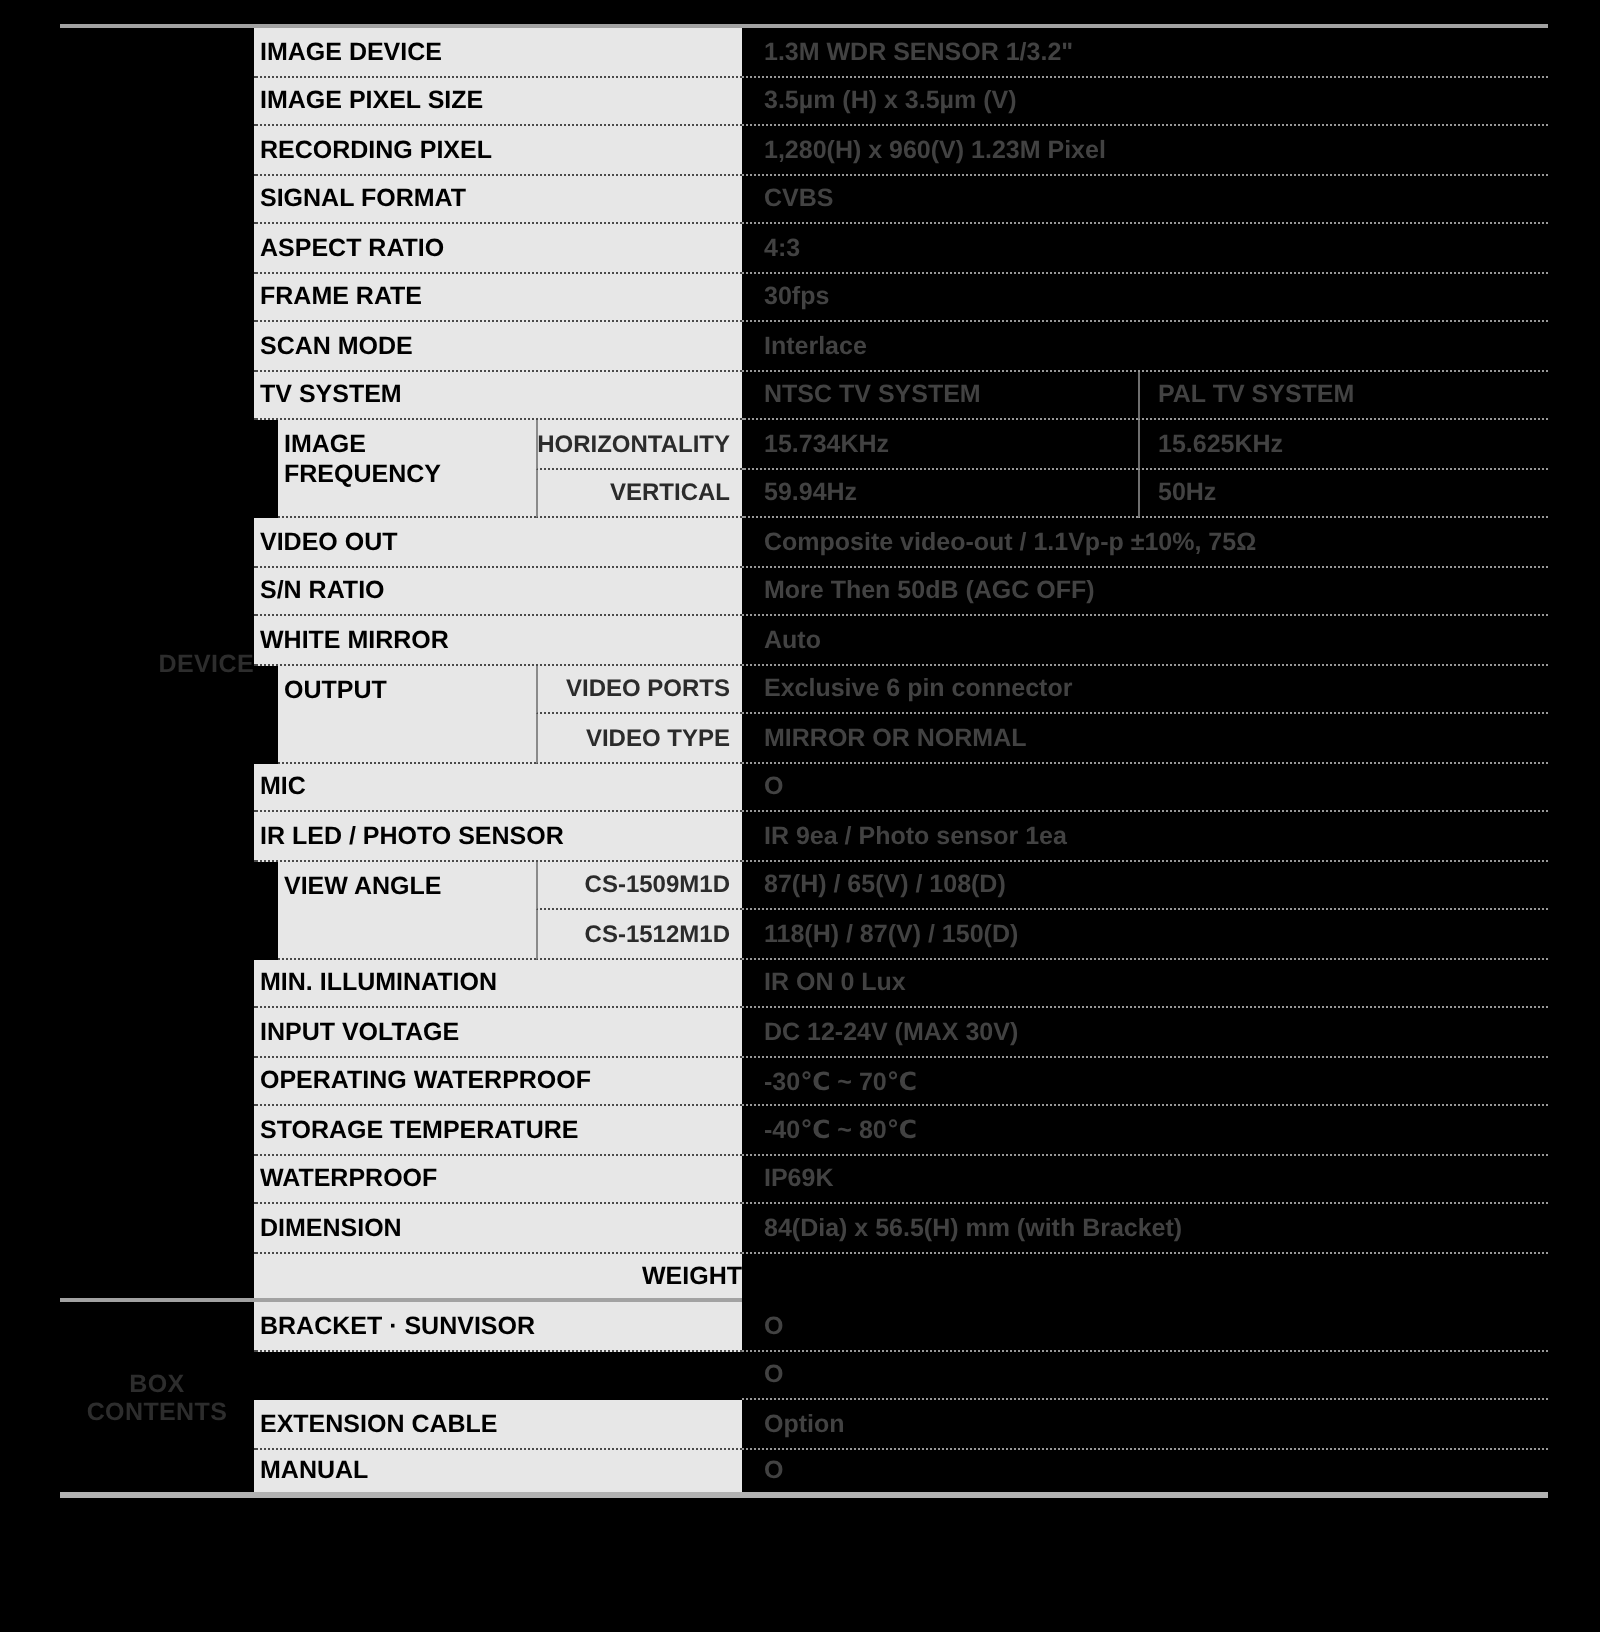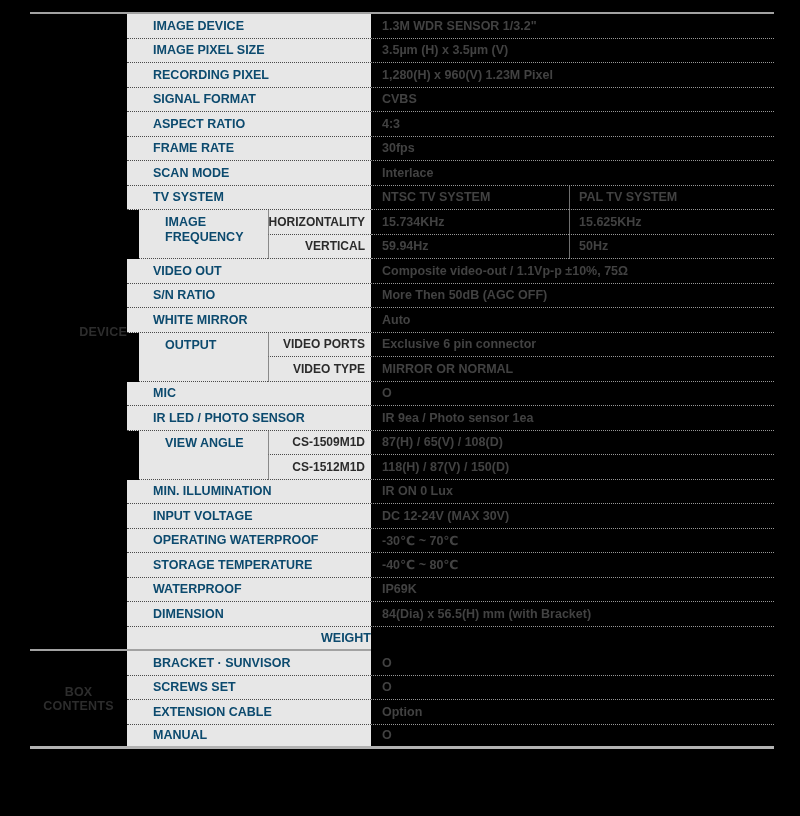--- a/index.html
+++ b/index.html
@@ -29,22 +29,22 @@
   .cV{grid-column:4/6;}
   .cV1{grid-column:4/5;}
   .cV2{grid-column:5/6;}
   
   .cat{
     justify-content:center;text-align:center;
     color:#2d2d2d;line-height:14px;letter-spacing:.2px;
   }
   .cat .wrapbox{max-width:74px;white-space:normal;}
   .lb{
-    background:#e7e7e7;color:#0c4a6e;
-    padding-left:26px;
+    background:#e7e7e7;color:#000000;
+    padding-left:3px;
     border-bottom:1px dotted #4a4a4a;
   }
   .sub{
     background:#e7e7e7;color:#2b2b2b;
     justify-content:flex-end;padding-right:6px;
     border-bottom:1px dotted #4a4a4a;
     border-left:1px solid #8a8a8a;
     font-size:12px;
   }
   .vb{
@@ -149,21 +149,20 @@
   <div class="cell vb cV" style="grid-row:24">IP69K</div>
 
   <div class="cell lb cB" style="grid-row:25">DIMENSION</div>
   <div class="cell vb cV" style="grid-row:25">84(Dia) x 56.5(H) mm (with Bracket)</div>
 
   <div class="cell lb cB s2" style="grid-row:26">WEIGHT</div>
 
   <div class="cell lb cB" style="grid-row:27">BRACKET · SUNVISOR</div>
   <div class="cell vb cV" style="grid-row:27">O</div>
 
-  <div class="cell lb cB" style="grid-row:28">SCREWS SET</div>
   <div class="cell vb cV" style="grid-row:28">O</div>
 
   <div class="cell lb cB" style="grid-row:29">EXTENSION CABLE</div>
   <div class="cell vb cV" style="grid-row:29">Option</div>
 
   <div class="cell lb cB s3" style="grid-row:30">MANUAL</div>
   <div class="cell vb cV s3" style="grid-row:30">O</div>
 
 </div>
 

